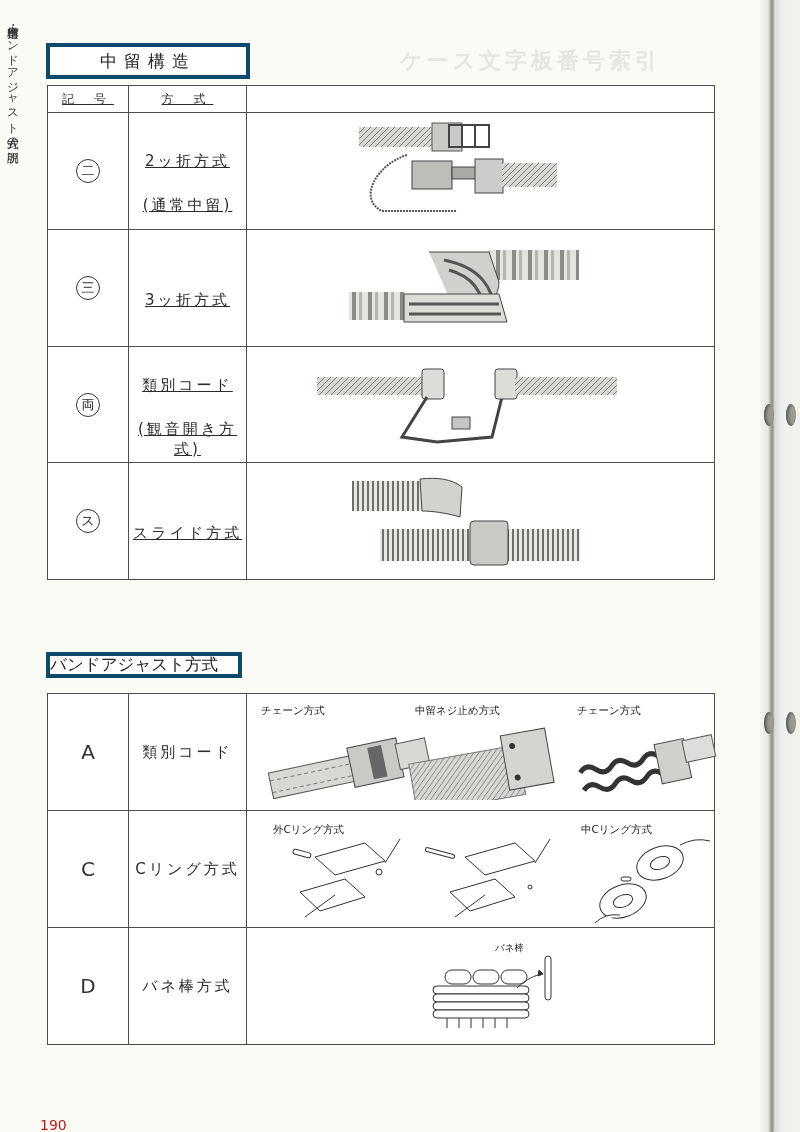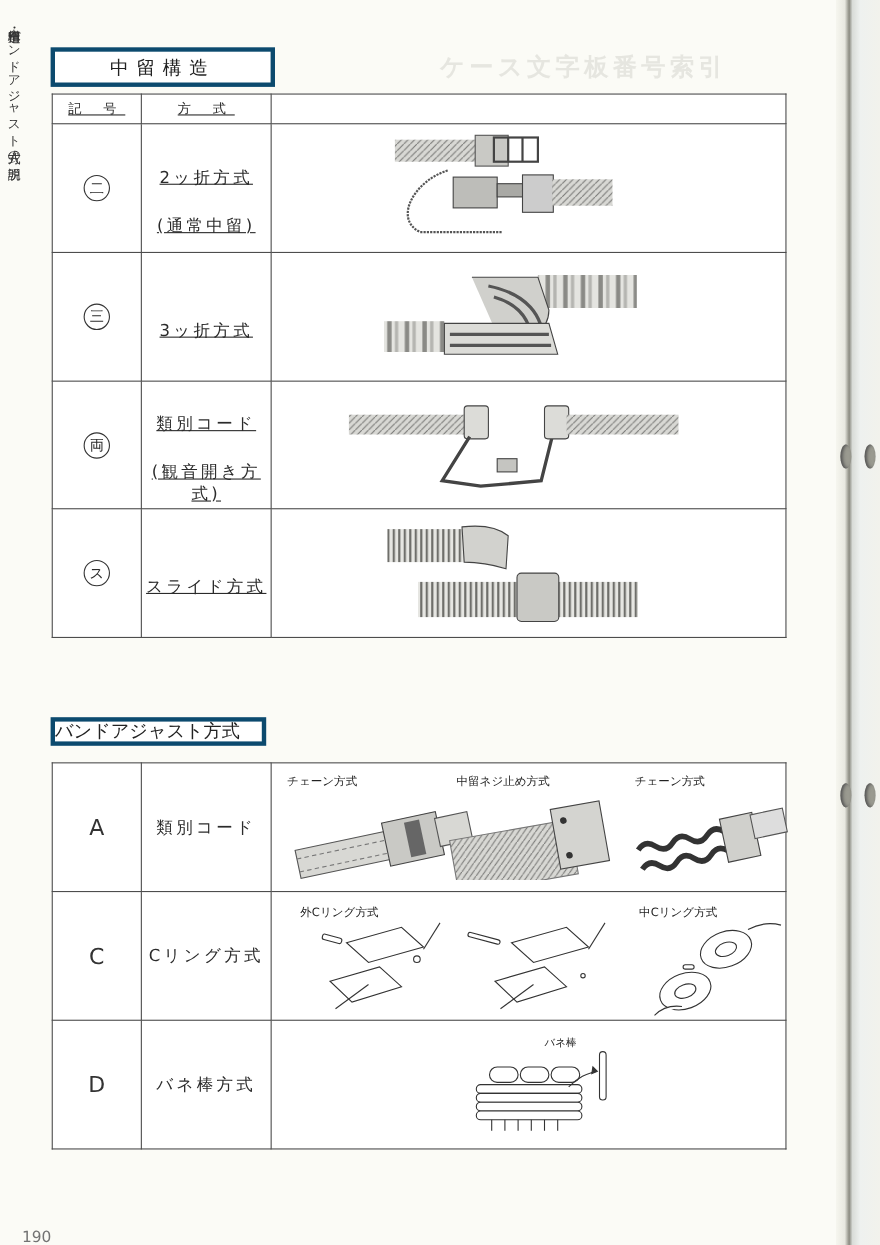--- a/index.html
+++ b/index.html
@@ -20,21 +20,21 @@
   .c1{width:80px;text-align:center;}
   .c2{width:117px;text-align:center;}
   .c3{position:relative;}
   .t2 .c1{width:80px;}
   .t2 .c2{width:117px;}
   .sym{display:inline-flex;width:22px;height:22px;border:1.3px solid #333;border-radius:50%;align-items:center;justify-content:center;font-size:13px;}
   .mname{font-size:15px;letter-spacing:3px;line-height:20px;margin-top:24px;}
   .code{font-size:20px;font-weight:normal;color:#333;}
   .sublabel{position:absolute;font-size:10.5px;color:#222;}
   .img{position:absolute;}
-  .pagenum{position:absolute;left:20px;top:1117px;font-size:14px;color:#737373;}
+  .pagenum{position:absolute;left:40px;top:1117px;font-size:14px;color:#b91c1c;}
   .hdr-label{letter-spacing:8px;}
 </style>
 </head>
 <body>
 
 <div class="page">
   <div class="binding"></div>
   <div class="hole" style="left:764px;top:404px;"></div>
   <div class="hole" style="left:786px;top:404px;"></div>
   <div class="hole" style="left:764px;top:712px;"></div>

